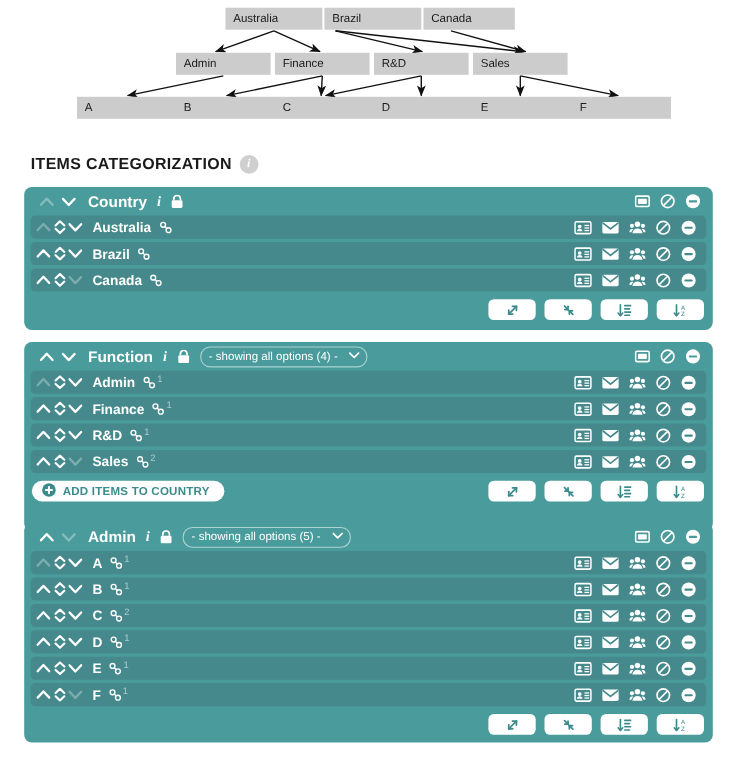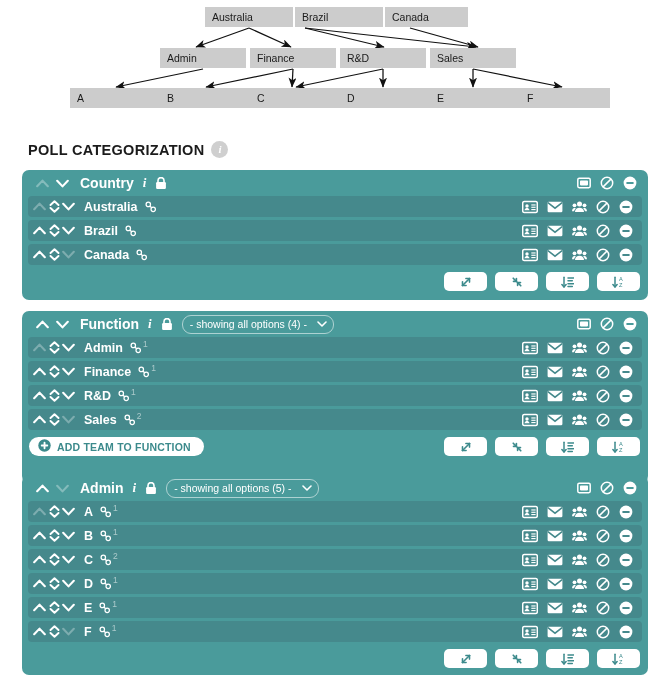--- a/index.html
+++ b/index.html
@@ -283,21 +283,21 @@
       <div class="node-box" style="left: 70px; top: 88px; width: 90px; height: 20px;">A</div>
       <div class="node-box" style="left: 160px; top: 88px; width: 90px; height: 20px;">B</div>
       <div class="node-box" style="left: 250px; top: 88px; width: 90px; height: 20px;">C</div>
       <div class="node-box" style="left: 340px; top: 88px; width: 90px; height: 20px;">D</div>
       <div class="node-box" style="left: 430px; top: 88px; width: 90px; height: 20px;">E</div>
       <div class="node-box" style="left: 520px; top: 88px; width: 90px; height: 20px;">F</div>
     </div>
 </div>
 
 <div id="poll-title-row">
-  <span id="poll-title-text">POLL CATEGORIZATION</span>
+  <span id="poll-title-text">ITEMS CATEGORIZATION</span>
   <span class="info-circle-grey">i</span>
 </div>
 
 <div class="panel" id="panel-country">
     <div class="panel-header">
       <div class="hdr-left">
         <span class="chev" style="opacity: 0.32;">
           <svg width="13" height="11" viewBox="0 0 13 11" fill="none">
             <path d="M1.2 8.2 L6.5 2.6 L11.8 8.2" stroke="#ffffff" stroke-width="2.1" fill="none" stroke-linecap="round" stroke-linejoin="round"></path>
           </svg>
@@ -923,21 +923,21 @@
         </div>
       </div>
     </div>
     <div class="panel-footer">
       <div class="add-btn">
         <span><svg width="13" height="13" viewBox="0 0 13 13" fill="#3c8a8c">
             <circle cx="6.5" cy="6.5" r="6.2" fill="#3c8a8c"></circle>
             <rect x="2.8" y="5.6" width="7.4" height="1.85" rx="0.9" fill="#ffffff"></rect>
             <rect x="5.6" y="2.8" width="1.85" height="7.4" rx="0.9" fill="#ffffff"></rect>
           </svg></span>
-        <span>ADD TEAM TO FUNCTION</span>
+        <span>ADD ITEMS TO COUNTRY</span>
       </div>
       <div class="footer-right">
         <div class="tool-btn">
           <svg width="12" height="12" viewBox="0 0 12 12" fill="none">
             <g stroke="#3c8a8c" stroke-width="1.6" fill="none" stroke-linecap="round">
               <path d="M9.5 2.5 L2.5 9.5"></path>
               <path d="M9.5 2.5 L5.9 2.5"></path>
               <path d="M9.5 2.5 L9.5 6.1"></path>
               <path d="M2.5 9.5 L6.1 9.5"></path>
               <path d="M2.5 9.5 L2.5 5.9"></path>

